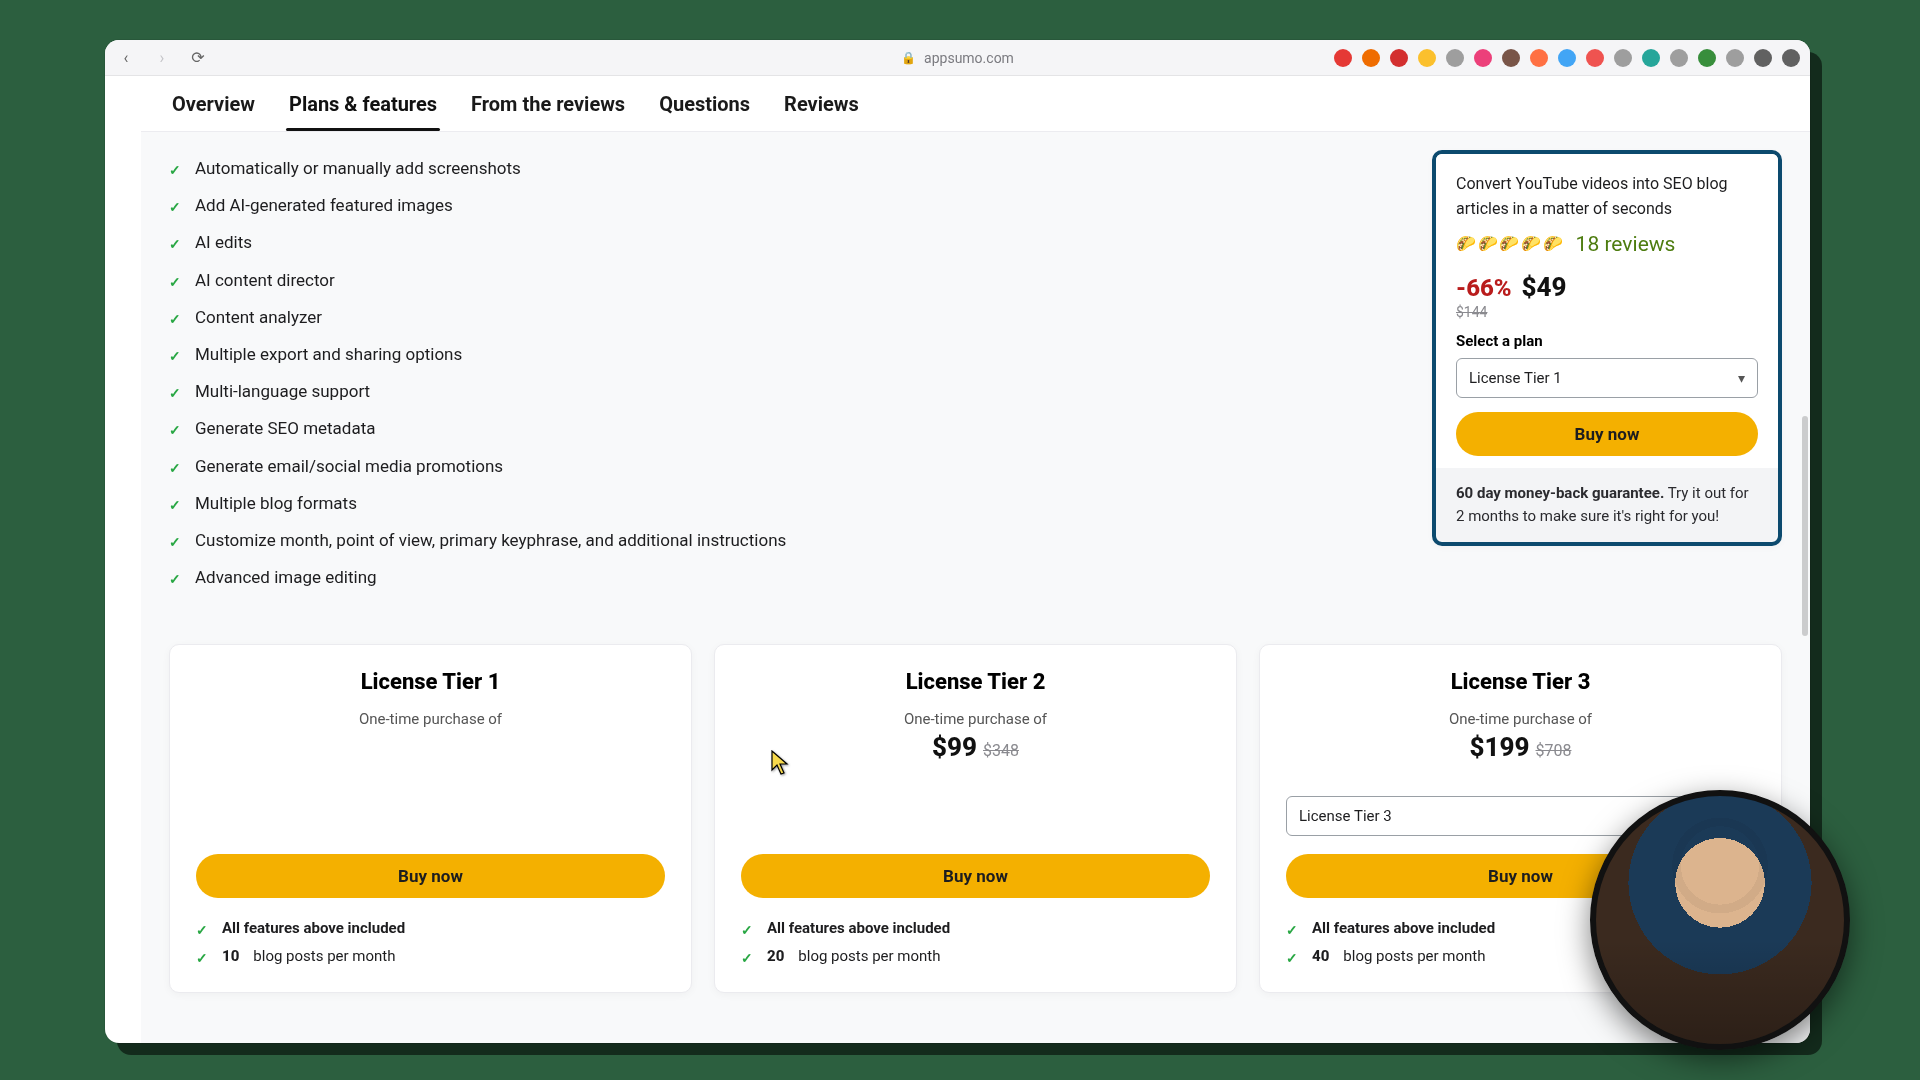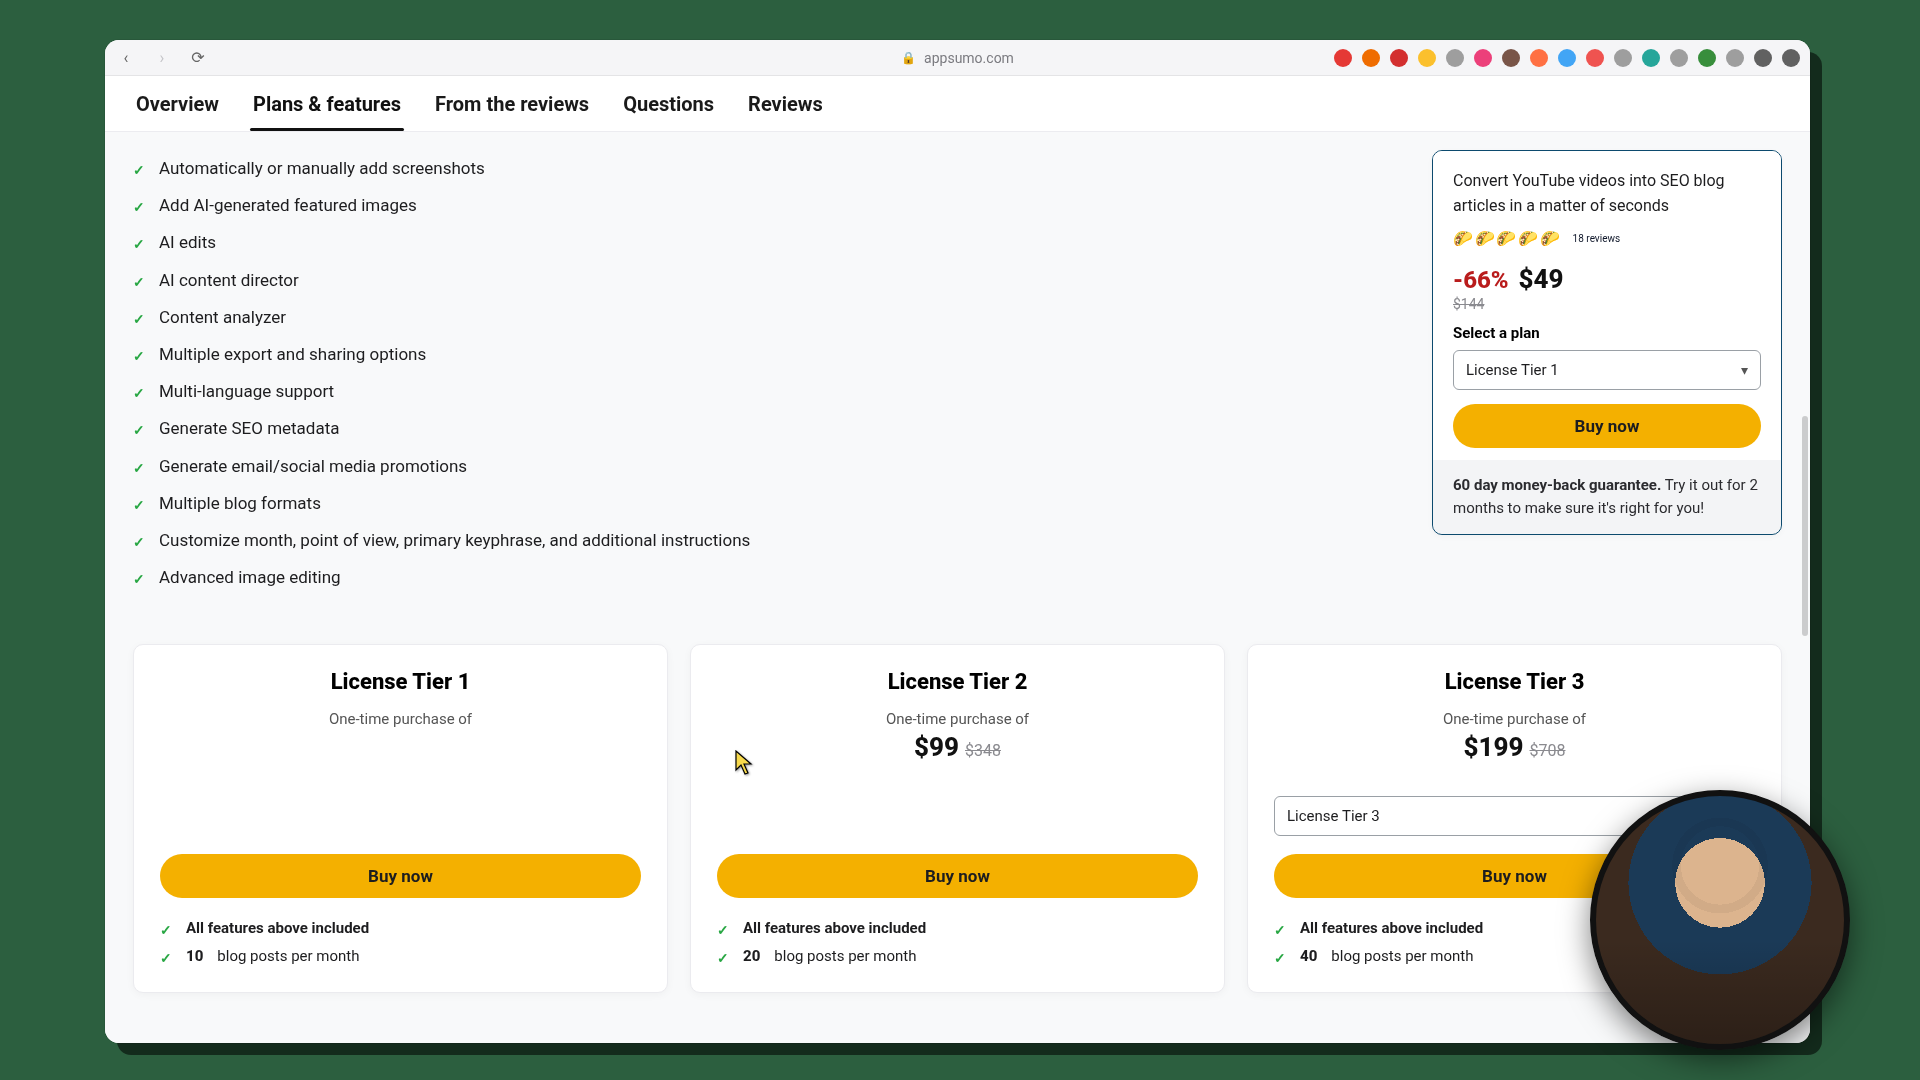--- a/index.html
+++ b/index.html
@@ -53,20 +53,21 @@
     width: 18px; height: 18px; border-radius: 50%;
     display: inline-block;
   }
 
   
   .page {
     height: calc(100% - 36px);
     overflow: hidden;
     background: #f8f9fa;
     position: relative;
+    margin-left: 36px;
   }
 
   
   .tabs {
     background: #ffffff;
     border-bottom: 1px solid #ececf0;
     padding: 0 28px;
     display: flex;
     align-items: center;
     height: 56px;
@@ -117,21 +118,21 @@
   .buy-card {
     background: #ffffff;
     border: 1px solid #ebebef;
     border-radius: 10px;
     padding: 18px 20px 12px 20px;
     box-shadow: 0 2px 6px rgba(0,0,0,.03);
   }
   .buy-card .desc { font-size: 16px; color: #1d1d1f; line-height: 1.55; }
   .rating-row { display: flex; align-items: center; gap: 10px; margin-top: 10px; }
   .tacos { letter-spacing: 2px; font-size: 16px; }
-  .reviews-link { color: #0f172a; font-size: 10px; cursor: pointer; }
+  .reviews-link { color: #4d7c0f; font-size: 21px; cursor: pointer; }
   .price-row { display: flex; align-items: baseline; gap: 10px; margin-top: 16px; }
   .discount { color: #b91c1c; font-weight: 800; font-size: 24px; }
   .price { color: #111; font-weight: 800; font-size: 26px; }
   .strike { color: #8a8a8f; text-decoration: line-through; font-size: 14px; margin-top: 2px; }
   .select-label { font-weight: 700; font-size: 15px; margin-top: 12px; display: block; }
   .select {
     margin-top: 8px;
     border: 1px solid #9aa0a6;
     border-radius: 6px;
     height: 40px;
@@ -157,21 +158,21 @@
   .guarantee {
     background: #f3f4f6;
     border-radius: 0 0 10px 10px;
     padding: 14px 20px;
     font-size: 15px;
     color: #2b2b2f;
     line-height: 1.55;
     margin-top: 0;
   }
   .sidebar-wrap {
-    border: 1px solid #0c4a6e;
+    border: 4px solid #0c4a6e;
     border-radius: 10px;
     overflow: hidden;
     box-shadow: 0 2px 6px rgba(0,0,0,.03);
   }
   .sidebar-wrap .buy-card { border: none; border-radius: 0; box-shadow: none; }
 
   
   .tiers {
     display: flex;
     gap: 22px;

